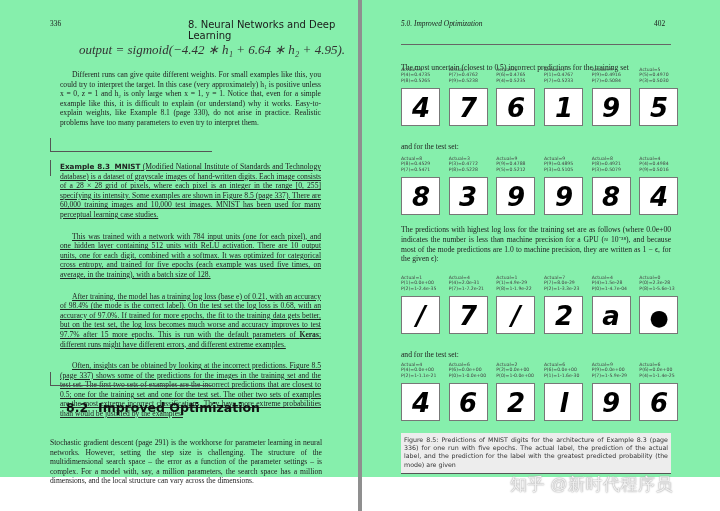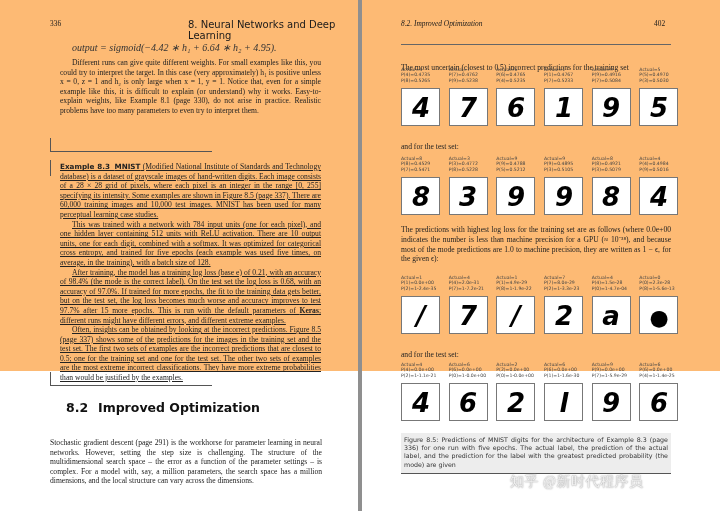--- a/index.html
+++ b/index.html
@@ -1,34 +1,34 @@
 <!DOCTYPE html>
 <html><head>
 <meta charset="utf-8">
 <style>
   * { box-sizing: border-box; margin: 0; padding: 0; }
   html, body { width: 720px; height: 511px; overflow: hidden; background: #ffffff; }
   body { position: relative; font-family: "DejaVu Serif", "Liberation Serif", serif; color: #1a1a1a; }
-  .page { position: absolute; top: 0; height: 371px; background: #fdba74; }
+  .page { position: absolute; top: 0; height: 477px; background: #86efac; }
   #left-page { left: 0; width: 358px; }
   #right-page { left: 362px; width: 358px; }
   .divider { position: absolute; left: 358px; top: 0; width: 4px; height: 511px; background: #8f8f8f; }
 
   .run-head { position: absolute; top: 19px; font-size: 7.4px; }
   .lp-num { left: 50px; }
   .lp-chap { left: 188px; font-family: "DejaVu Sans", "Liberation Sans", sans-serif; font-size: 10px; }
   .rp-chap { left: 39px; font-style: italic; }
   .rp-num { left: 292px; }
 
   .serif { font-family: "Liberation Serif", "DejaVu Serif", serif; }
   .body-text { position: absolute; left: 60px; width: 261px; font-family: "Liberation Serif", serif; font-size: 7.6px; line-height: 9.6px; text-align: justify; color: #222; }
   .body-text p { text-indent: 0; }
-  .body-text p.ind { text-indent: 12px; }
-
-  .eq { position: absolute; left: 72px; top: 42px; font-family: "Liberation Serif", serif; font-style: italic; font-size: 10px; color: #333; }
+  .body-text p.ind { text-indent: 12px; margin-top: 12px; }
+
+  .eq { position: absolute; left: 79px; top: 42px; font-family: "Liberation Serif", serif; font-style: italic; font-size: 13px; color: #333; }
 
   .rule-box { position: absolute; border-left: 1px solid #555; }
   .rule-bottom { position: absolute; height: 1px; background: #555; }
 
   .example-label { font-family: "DejaVu Sans", sans-serif; font-weight: bold; font-size: 7.2px; }
   .bold { font-weight: bold; }
 
   .sec-heading { position: absolute; left: 50px; top: 400px; font-family: "DejaVu Sans", "Liberation Sans", sans-serif; font-weight: bold; font-size: 12.5px; color: #111; margin-left: 16px; }
   .sec-heading .num { display: inline-block; width: 32px; }
 
@@ -36,21 +36,21 @@
   .top-rule { position: absolute; left: 39px; top: 44px; width: 270px; height: 1px; background: #666; }
   .rp-text { position: absolute; left: 39px; width: 270px; font-family: "Liberation Serif", serif; font-size: 7.6px; line-height: 9.8px; color: #222; }
   .grid { position: absolute; left: 39px; width: 280px; display: flex; gap: 6px; }
   .cell { width: 42px; }
   .cap { font-family: "DejaVu Sans", sans-serif; font-size: 4.6px; line-height: 5.4px; color: #444; white-space: nowrap; }
   .digit-box { margin-top: 5px; width: 39px; height: 38px; border: 1px solid #777; background: #fff; display: flex; align-items: center; justify-content: center; }
   .digit-box svg { width: 34px; height: 33px; }
 
   .fig-caption { position: absolute; left: 39px; top: 433px; width: 270px; background: #ededed; padding: 3px 3px 4px 3px; font-family: "DejaVu Sans", sans-serif; font-size: 6.3px; line-height: 8.2px; color: #333; text-align: justify; border-bottom: 1px solid #555; }
 
-  .watermark { position: absolute; left: 510px; top: 473px; font-family: Liberation Serif, serif; font-size: 14px; color: rgba(255,255,255,0.85); text-shadow: 0 0 1px #999, 0 0 2px #aaa; letter-spacing: 0.5px; text-align: right; }
+  .watermark { position: absolute; left: 510px; top: 473px; font-family: Liberation Sans, sans-serif; font-size: 17px; color: rgba(255,255,255,0.85); text-shadow: 0 0 1px #999, 0 0 2px #aaa; letter-spacing: 0.5px; text-align: right; }
 </style>
 </head>
 <body>
 
 <div class="page" id="left-page">
   <div class="run-head lp-num serif">336</div>
   <div class="run-head lp-chap">8.  Neural Networks and Deep Learning</div>
 
   <div class="eq">output = sigmoid(−4.42 ∗ h₁ + 6.64 ∗ h₂ + 4.95).</div>
 
@@ -74,21 +74,21 @@
     <span class="num">8.2</span><span>Improved Optimization</span>
   </div>
   <div class="body-text" style="top:438px; left:50px; width:272px;">
     <p>Stochastic gradient descent (page 291) is the workhorse for parameter learning in neural networks. However, setting the step size is challenging. The structure of the multidimensional search space – the error as a function of the parameter settings – is complex. For a model with, say, a million parameters, the search space has a million dimensions, and the local structure can vary across the dimensions.</p>
   </div>
 </div>
 
 <div class="divider"></div>
 
 <div class="page" id="right-page">
-  <div class="run-head rp-chap serif">8.2. Improved Optimization</div>
+  <div class="run-head rp-chap serif">5.0. Improved Optimization</div>
   <div class="run-head rp-num serif">402</div>
   <div class="top-rule"></div>
 
   <div class="rp-text" style="top:51px;margin-top:12px;">The most uncertain (closest to 0.5) incorrect predictions for the training set</div>
   <div class="grid" style="top:67px;">
       <div class="cell">
         <div class="cap">Actual=4</div>
         <div class="cap">P(4)=0.4735</div>
         <div class="cap">P(8)=0.5265</div>
         <div class="digit-box">

